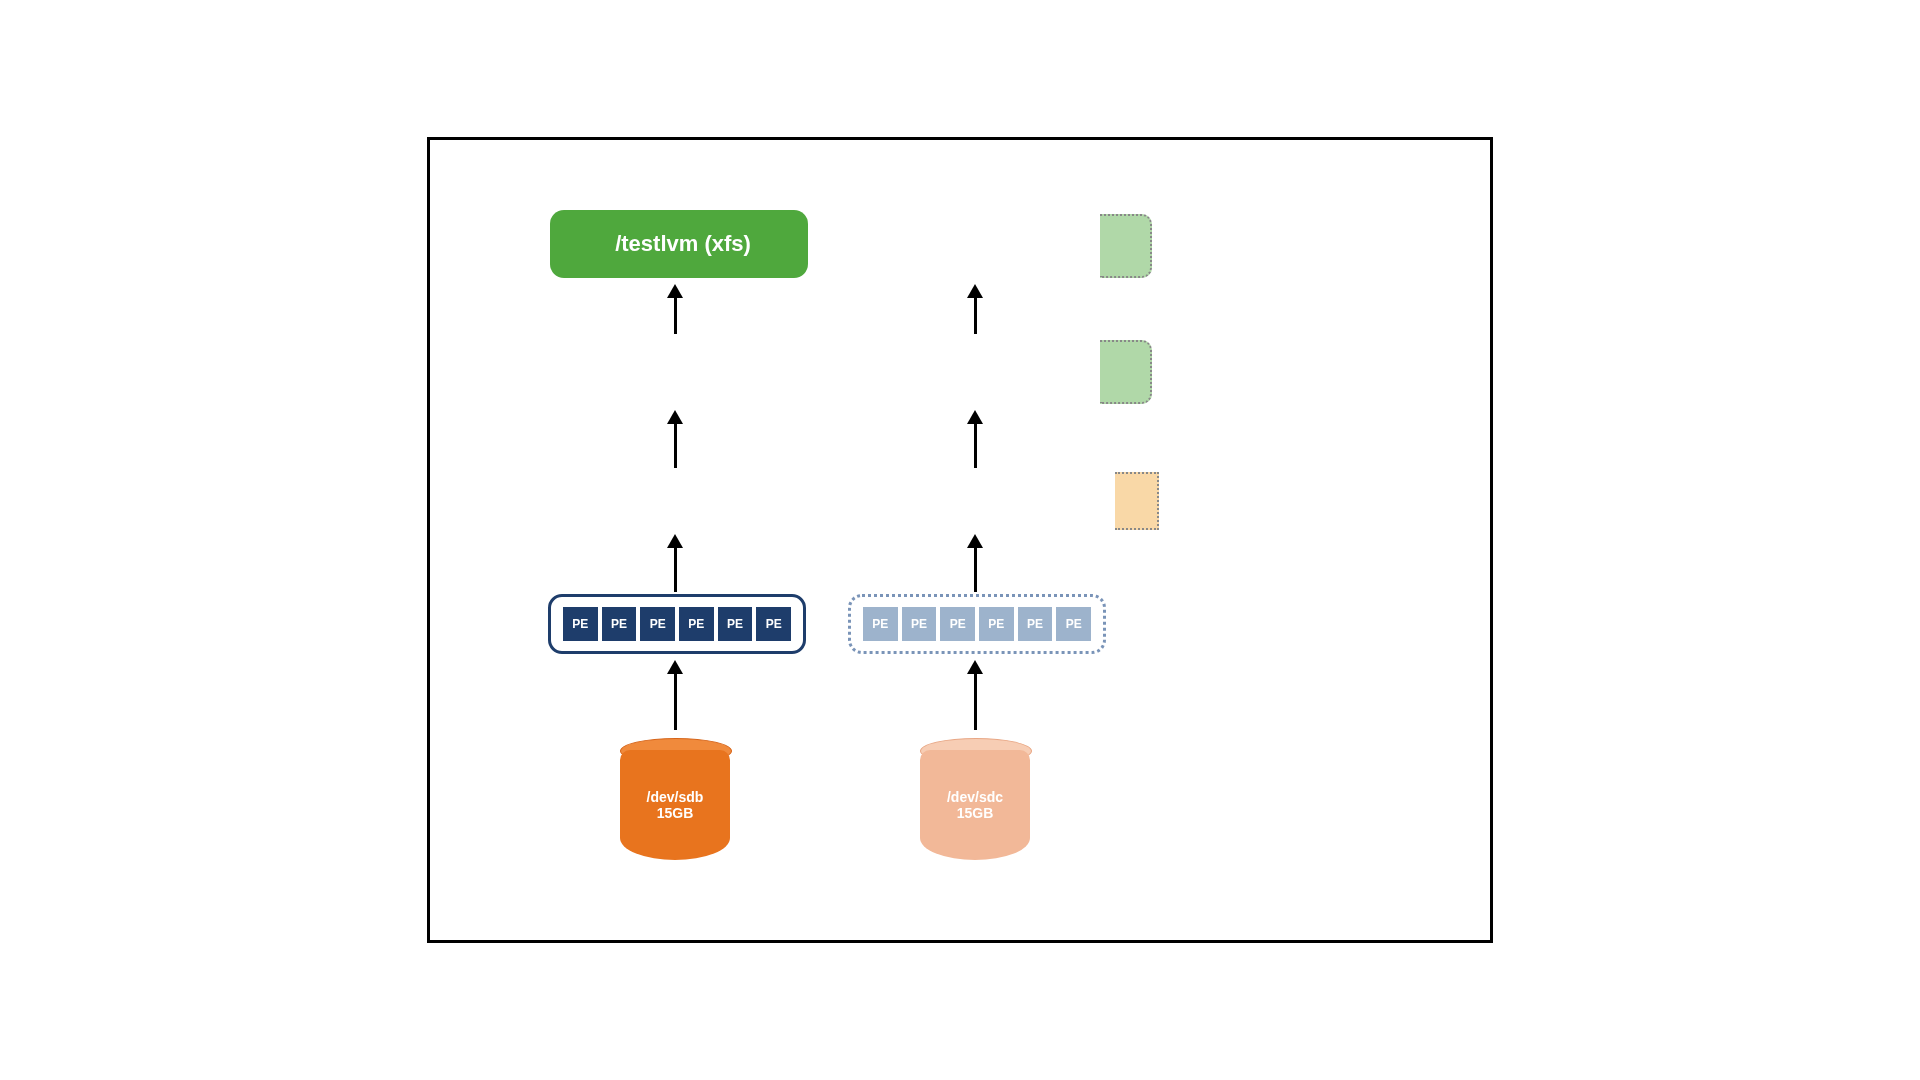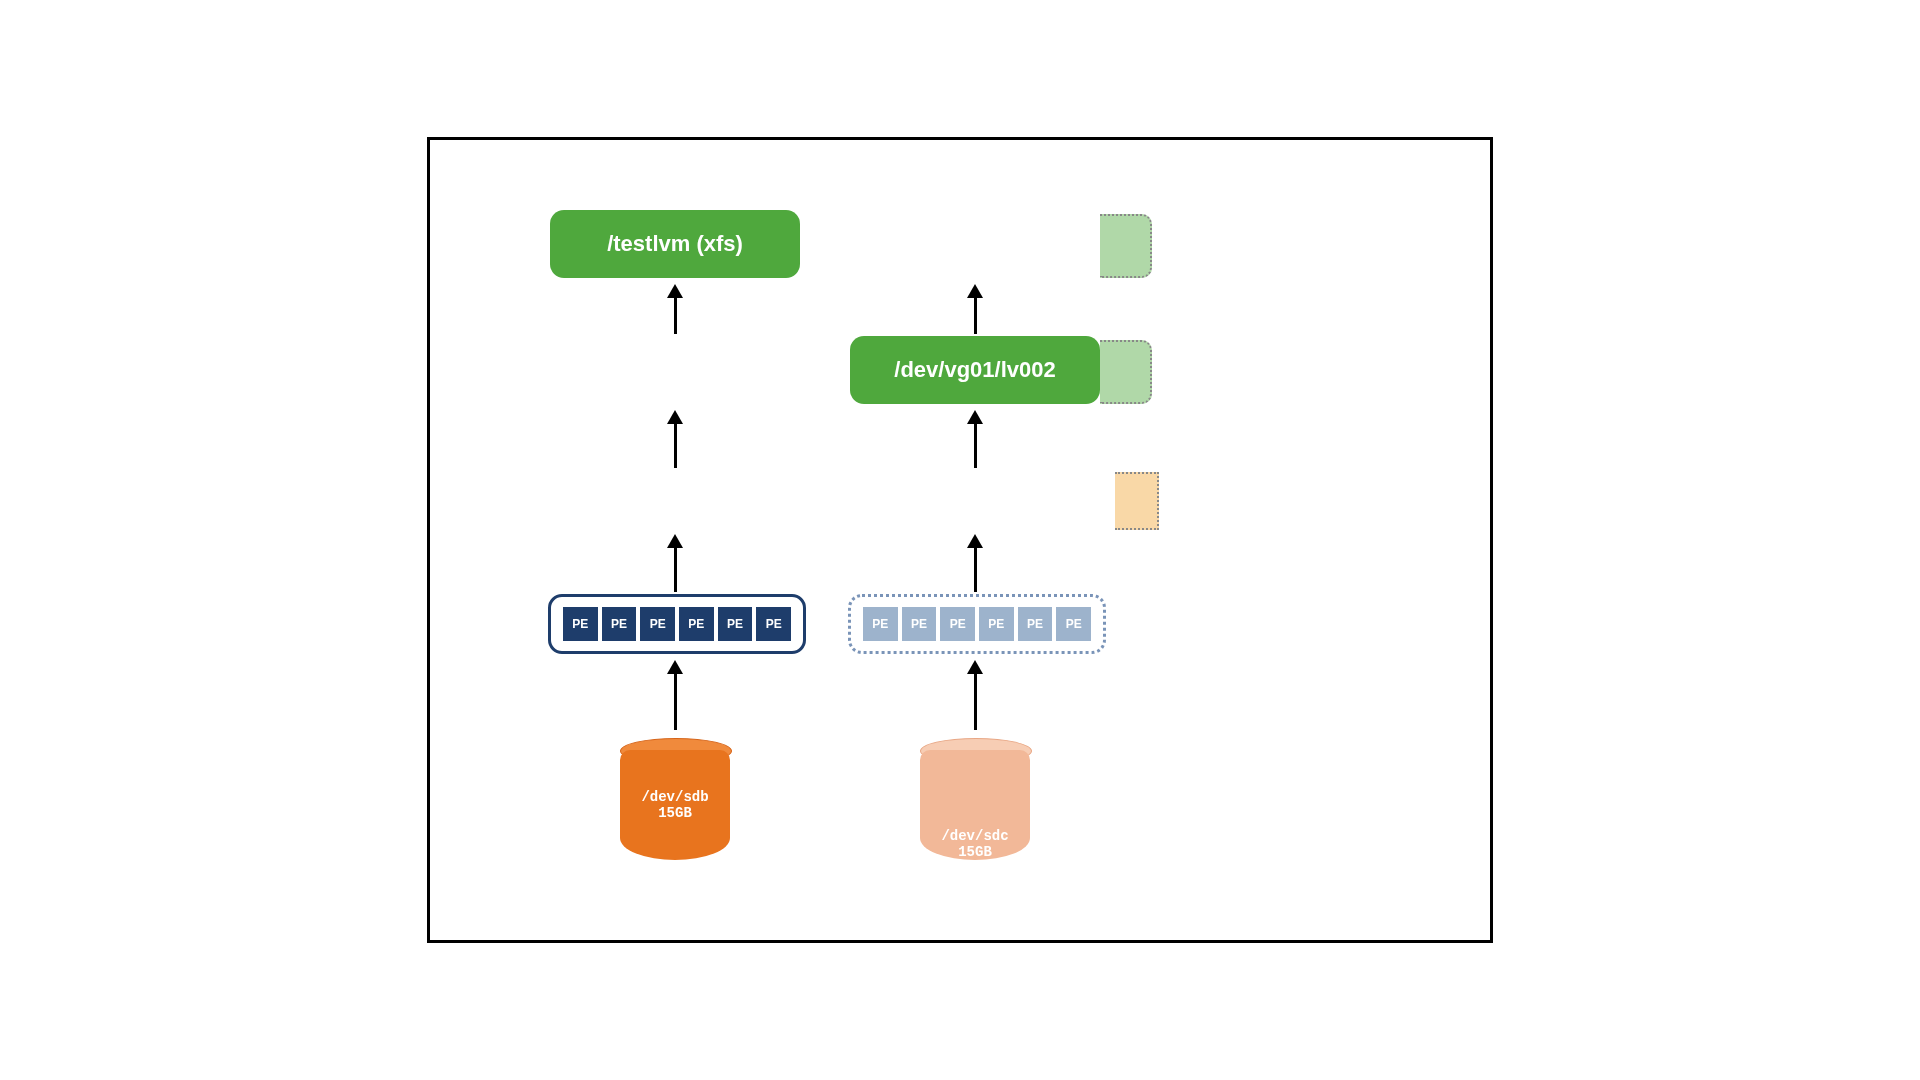--- a/index.html
+++ b/index.html
@@ -23,21 +23,21 @@
   .box {
     position: absolute;
     border-radius: 14px;
     display: flex;
     align-items: center;
     justify-content: center;
     color: #fff;
     font-weight: 700;
     font-size: 22px;
   }
-  .green { background: #4fa83d; }
+  .green { background: #4fa83d; padding-left: 8px; }
   .green-ext {
     position: absolute;
     background: rgba(79,168,61,0.45);
     border: 2px dotted #888;
     border-left: none;
     border-radius: 0 10px 10px 0;
   }
   .orange-bar {
     position: absolute;
     background: #f2a93b;
@@ -74,21 +74,20 @@
     justify-content: center;
     font-size: 12px;
     font-weight: 700;
     color: #fff;
   }
   .pe-dark { background: #1e3d6b; }
   .pe-light { background: #9db3cc; color: #fff; }
   .cyl {
     position: absolute;
     width: 116px;
-    font-family: Liberation Mono, monospace;
   }
   .cyl-body {
     position: relative;
     width: 110px;
     height: 110px;
     border-radius: 10px 10px 55px 55px / 10px 10px 22px 22px;
     display: flex;
     flex-direction: column;
     align-items: center;
     justify-content: center;
@@ -100,21 +99,21 @@
   .cyl-top {
     position: absolute;
     top: -12px;
     left: 0;
     width: 110px;
     height: 24px;
     border-radius: 50%;
   }
   .cyl-dark .cyl-body { background: #e8741e; }
   .cyl-dark .cyl-top { background: #f08a3c; border: 1px solid #d6651a; }
-  .cyl-light .cyl-body { background: #f2b898; justify-content: flex-end; }
+  .cyl-light .cyl-body { background: #f2b898; }
   .cyl-light .cyl-top { background: #f7cdb4; border: 1px solid #e8a785; }
   .arrow {
     position: absolute;
     width: 0;
     display: flex;
     flex-direction: column;
     align-items: center;
   }
   .arrow-line {
     width: 3px;
@@ -139,21 +138,20 @@
   <div class="arrow" style="left:245px; top:144px;">
     <div class="arrow-head"></div>
       <div class="arrow-line" style="height:36px;"></div>
   </div>
   <div class="arrow" style="left:545px; top:144px;">
     <div class="arrow-head"></div>
       <div class="arrow-line" style="height:36px;"></div>
   </div>
 
 
-  <div class="box green" style="left:420px; top:196px; width:250px; height:68px;">/dev/vg01/lv002</div>
   <div class="green-ext" style="left:670px; top:200px; width:50px; height:60px;"></div>
 
   <div class="arrow" style="left:245px; top:270px;">
     <div class="arrow-head"></div>
       <div class="arrow-line" style="height:44px;"></div>
   </div>
   <div class="arrow" style="left:545px; top:270px;">
     <div class="arrow-head"></div>
       <div class="arrow-line" style="height:44px;"></div>
   </div>

